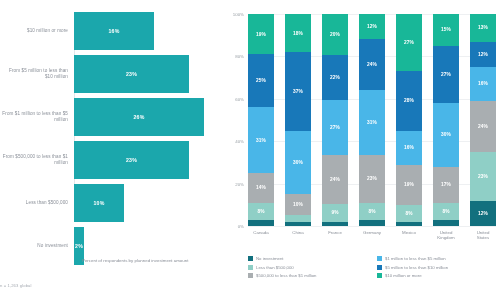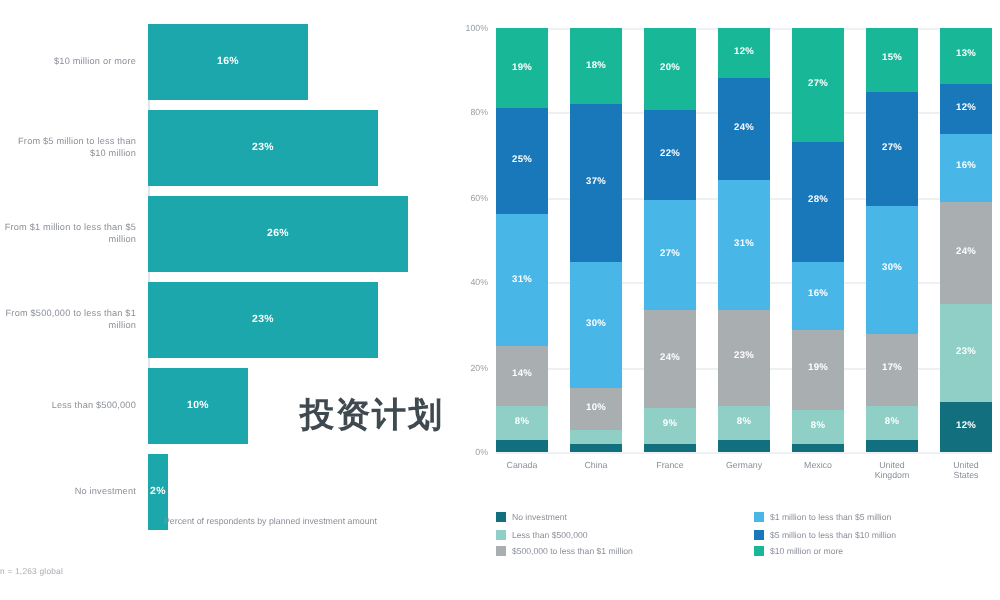--- a/index.html
+++ b/index.html
@@ -308,15 +308,14 @@
           <div class="rleg-sw" style="background: rgb(169, 174, 177);"></div>
           <div class="rleg-tx">$500,000 to less than $1 million</div>
         </div>
         <div class="rleg-item">
           <div class="rleg-sw" style="background: rgb(24, 183, 152);"></div>
           <div class="rleg-tx">$10 million or more</div>
         </div>
       </div>
   </div>
 
-  <div class="overlay-cjk">投资计划</div>
 
 </div>
 
 </body></html>

